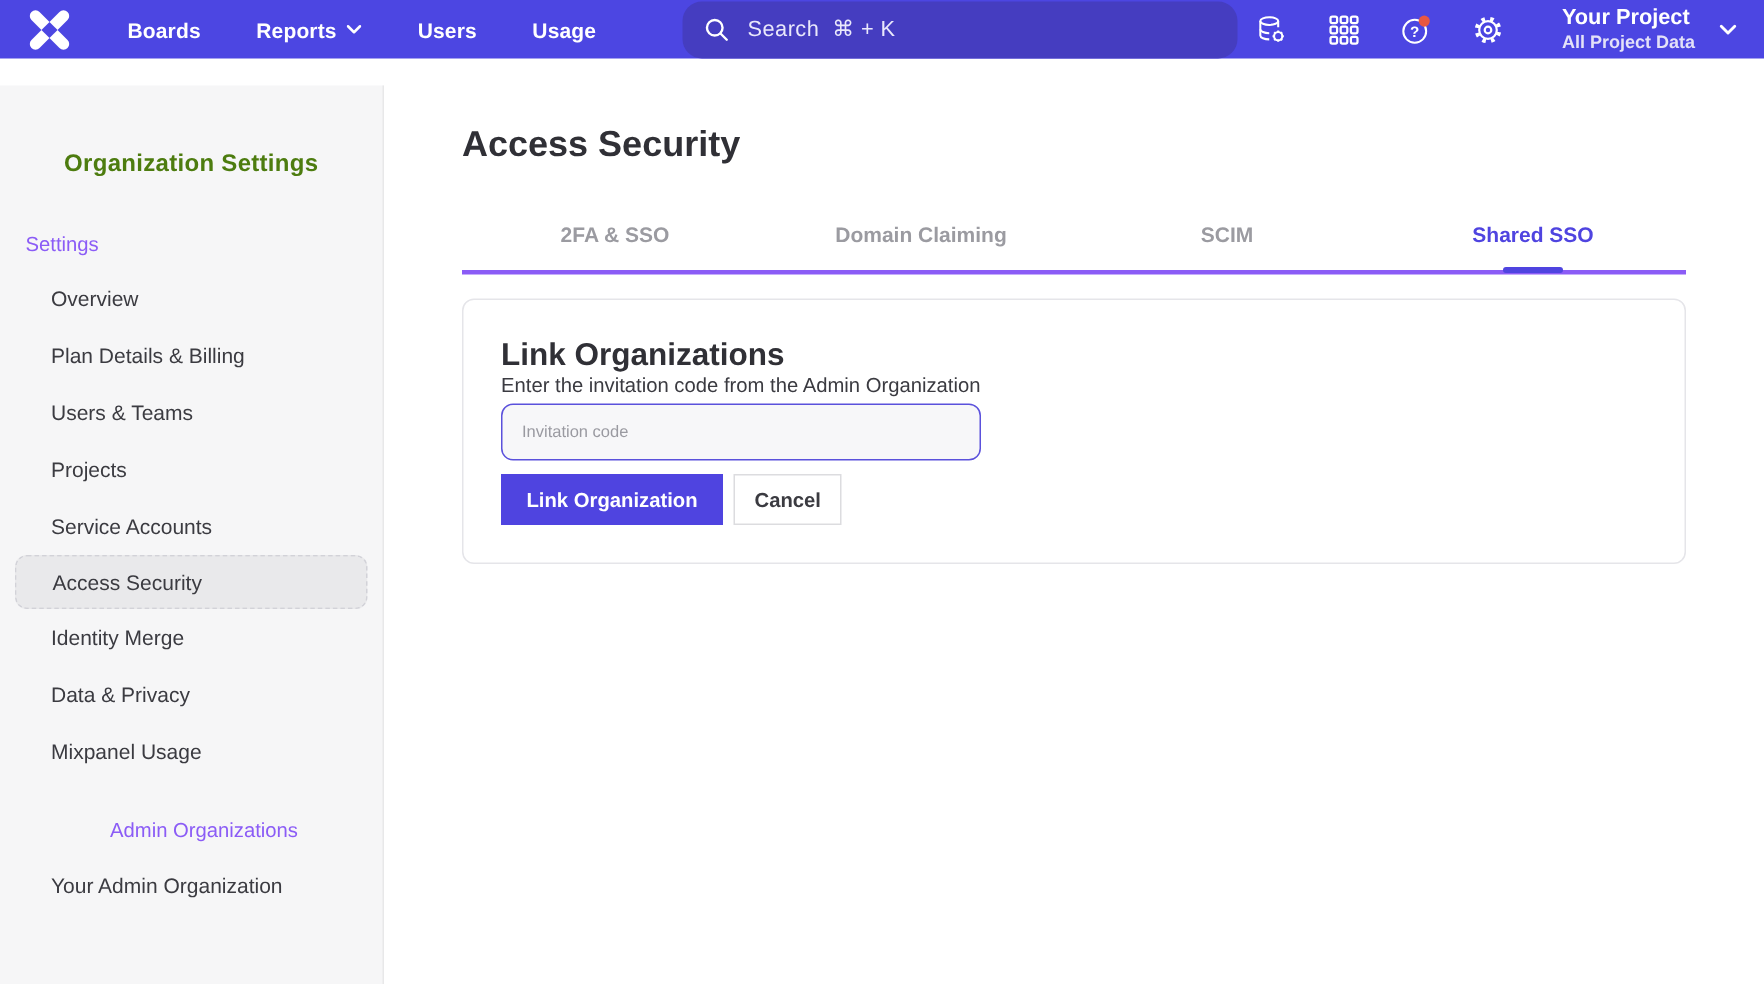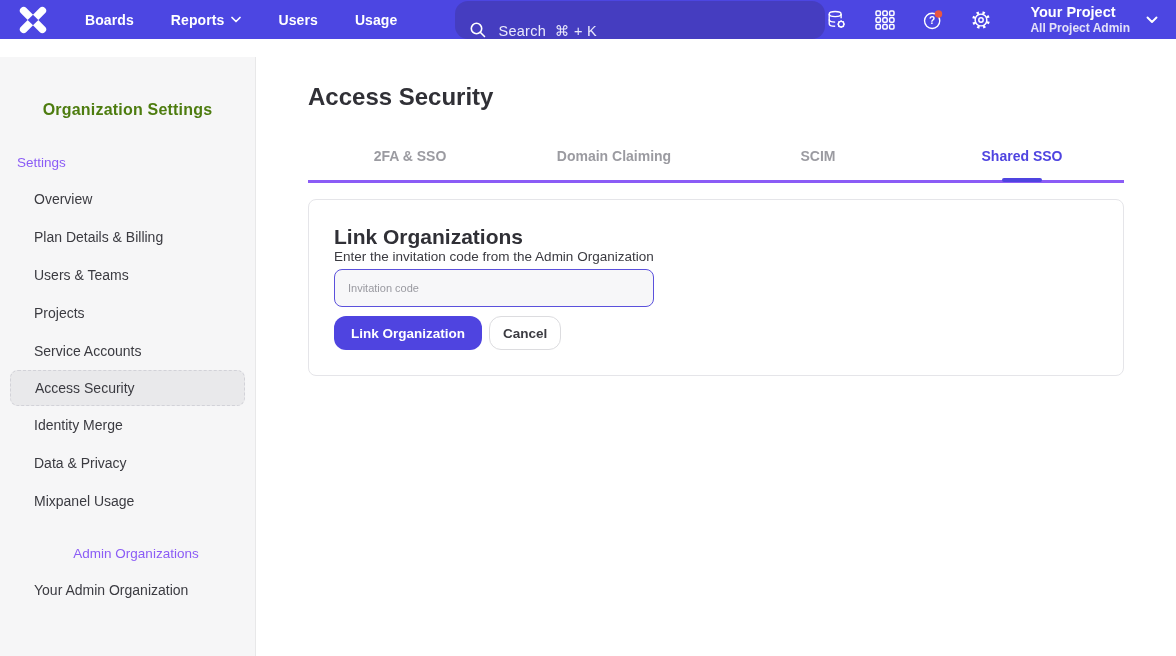--- a/index.html
+++ b/index.html
@@ -7,21 +7,21 @@
     font-family:"Liberation Sans", sans-serif; background:#ffffff; }
 
   
   .topnav { position:absolute; top:0; left:0; width:1176px; height:39px;
     background:#4C46E2; display:flex; align-items:center; padding:0 18px 0 16px; }
   .logo-wrap { width:34px; height:34px; display:flex; align-items:center; justify-content:center; }
   .nav-links { display:flex; align-items:center; gap:37px; margin-left:35px; }
   .nav-link { color:#ffffff; font-size:14px; font-weight:600; letter-spacing:.1px;
     cursor:pointer; display:flex; align-items:center; gap:7px; }
   .search-bar { margin-left:58px; width:370px; height:38px; background:#453DC0;
-    border-radius:13px; display:flex; align-items:flex-end; padding:0 14px; }
+    border-radius:13px; display:flex; align-items:center; padding:0 14px; }
   .search-bar input { border:none; outline:none; background:transparent; color:#fff;
     font-size:14.5px; font-family:"Liberation Sans", sans-serif; width:100%; margin-left:11px; }
   .search-bar input::placeholder { color:#e9e8fb; opacity:1; letter-spacing:.3px; }
   .nav-right { margin-left:auto; display:flex; align-items:center; gap:26px; }
   .nav-icon { width:22px; height:22px; display:flex; align-items:center;
     justify-content:center; cursor:pointer; position:relative; }
   .project-switcher { display:flex; align-items:center; gap:16px; margin-left:12px; cursor:pointer; }
   .project-name { color:#ffffff; font-size:14.5px; font-weight:700; line-height:18px; }
   .project-sub { color:#e3e1f8; font-size:12px; font-weight:700; line-height:15px; }
 
@@ -50,21 +50,21 @@
 
   .card { margin-top:16px; border:1px solid #E5E5E9; border-radius:8px;
     background:#fff; padding:25px; }
   .card-title { font-size:21px; font-weight:700; color:#303036; }
   .field-label { font-size:13.5px; color:#3B3B41; margin-bottom:5px; }
   .invite-input { width:320px; height:38px; border:1px solid #5B51DC; border-radius:8px;
     background:#F7F7F9; padding:0 13px; font-size:11px; color:#3B3B41; outline:none;
     font-family:"Liberation Sans", sans-serif; display:block; }
   .invite-input::placeholder { color:#9A9AA1; opacity:1; }
   .btn-row { margin-top:9px; display:flex; gap:7px; align-items:center; }
-  .btn { height:34px; border-radius:12px; font-size:13.5px; font-weight:700;
+  .btn { height:34px; border-radius:0; font-size:13.5px; font-weight:700;
     font-family:"Liberation Sans", sans-serif; cursor:pointer; }
   .btn-primary { background:#4F44E0; color:#ffffff; border:none; padding:0 17px; }
   .btn-secondary { background:#ffffff; color:#3B3B41; border:1px solid #DCDCDF; padding:0 13px; }
 
   svg { display:block; }
 </style>
 </head>
 <body>
 
 <div class="topnav">
@@ -150,21 +150,21 @@
     <div class="nav-icon">
       <svg width="24" height="24" viewBox="0 0 24 24" fill="none" stroke="#ffffff">
         <circle cx="12" cy="12" r="8.2" stroke-width="3" stroke-dasharray="2.6 3.8" transform="rotate(11 12 12)"></circle>
         <circle cx="12" cy="12" r="6.4" stroke-width="1.6"></circle>
         <circle cx="12" cy="12" r="2.4" stroke-width="1.6"></circle>
       </svg>
     </div>
     <div class="project-switcher">
       <div>
         <div class="project-name">Your Project</div>
-        <div class="project-sub">All Project Admin</div>
+        <div class="project-sub">All Project Data</div>
       </div>
       <span>
         <svg width="12" height="8" viewBox="0 0 12 8">
             <polyline points="1.5,1.5 6,6 10.5,1.5" fill="none" stroke="#ffffff" stroke-width="1.9" stroke-linecap="round" stroke-linejoin="round"></polyline>
           </svg>
       </span>
     </div>
   </div>
 </div>
 

